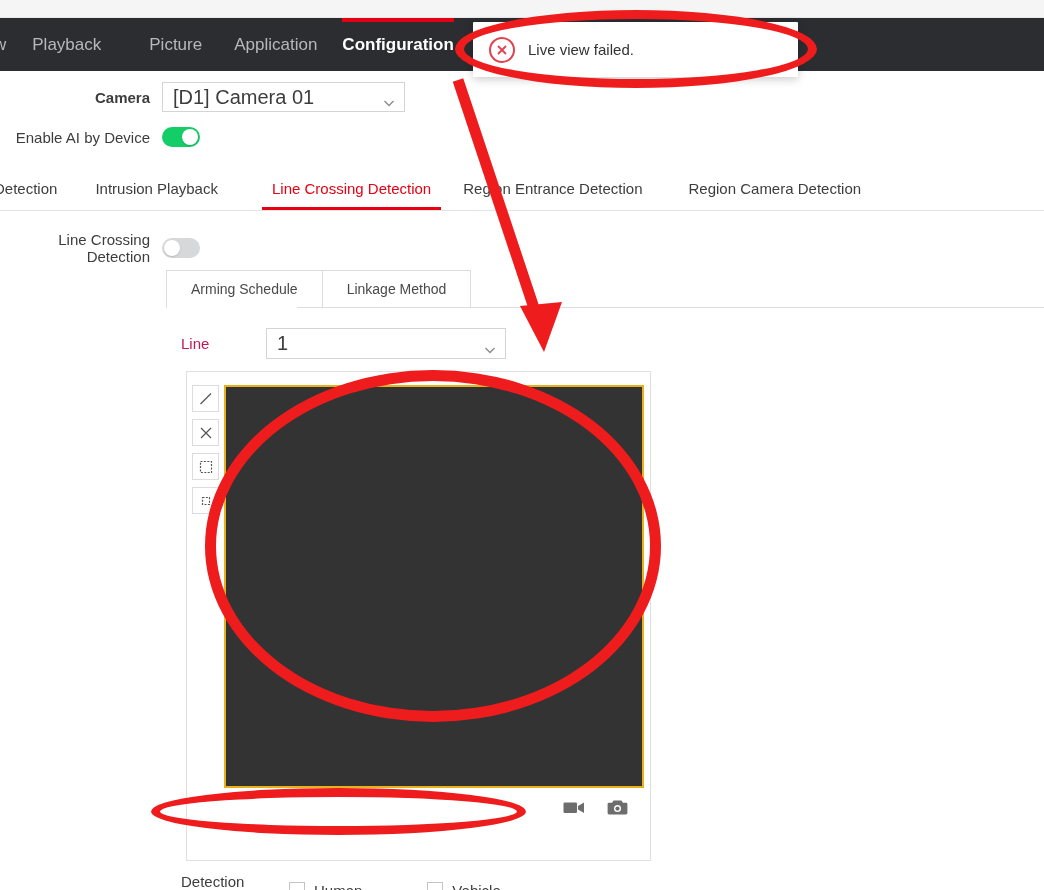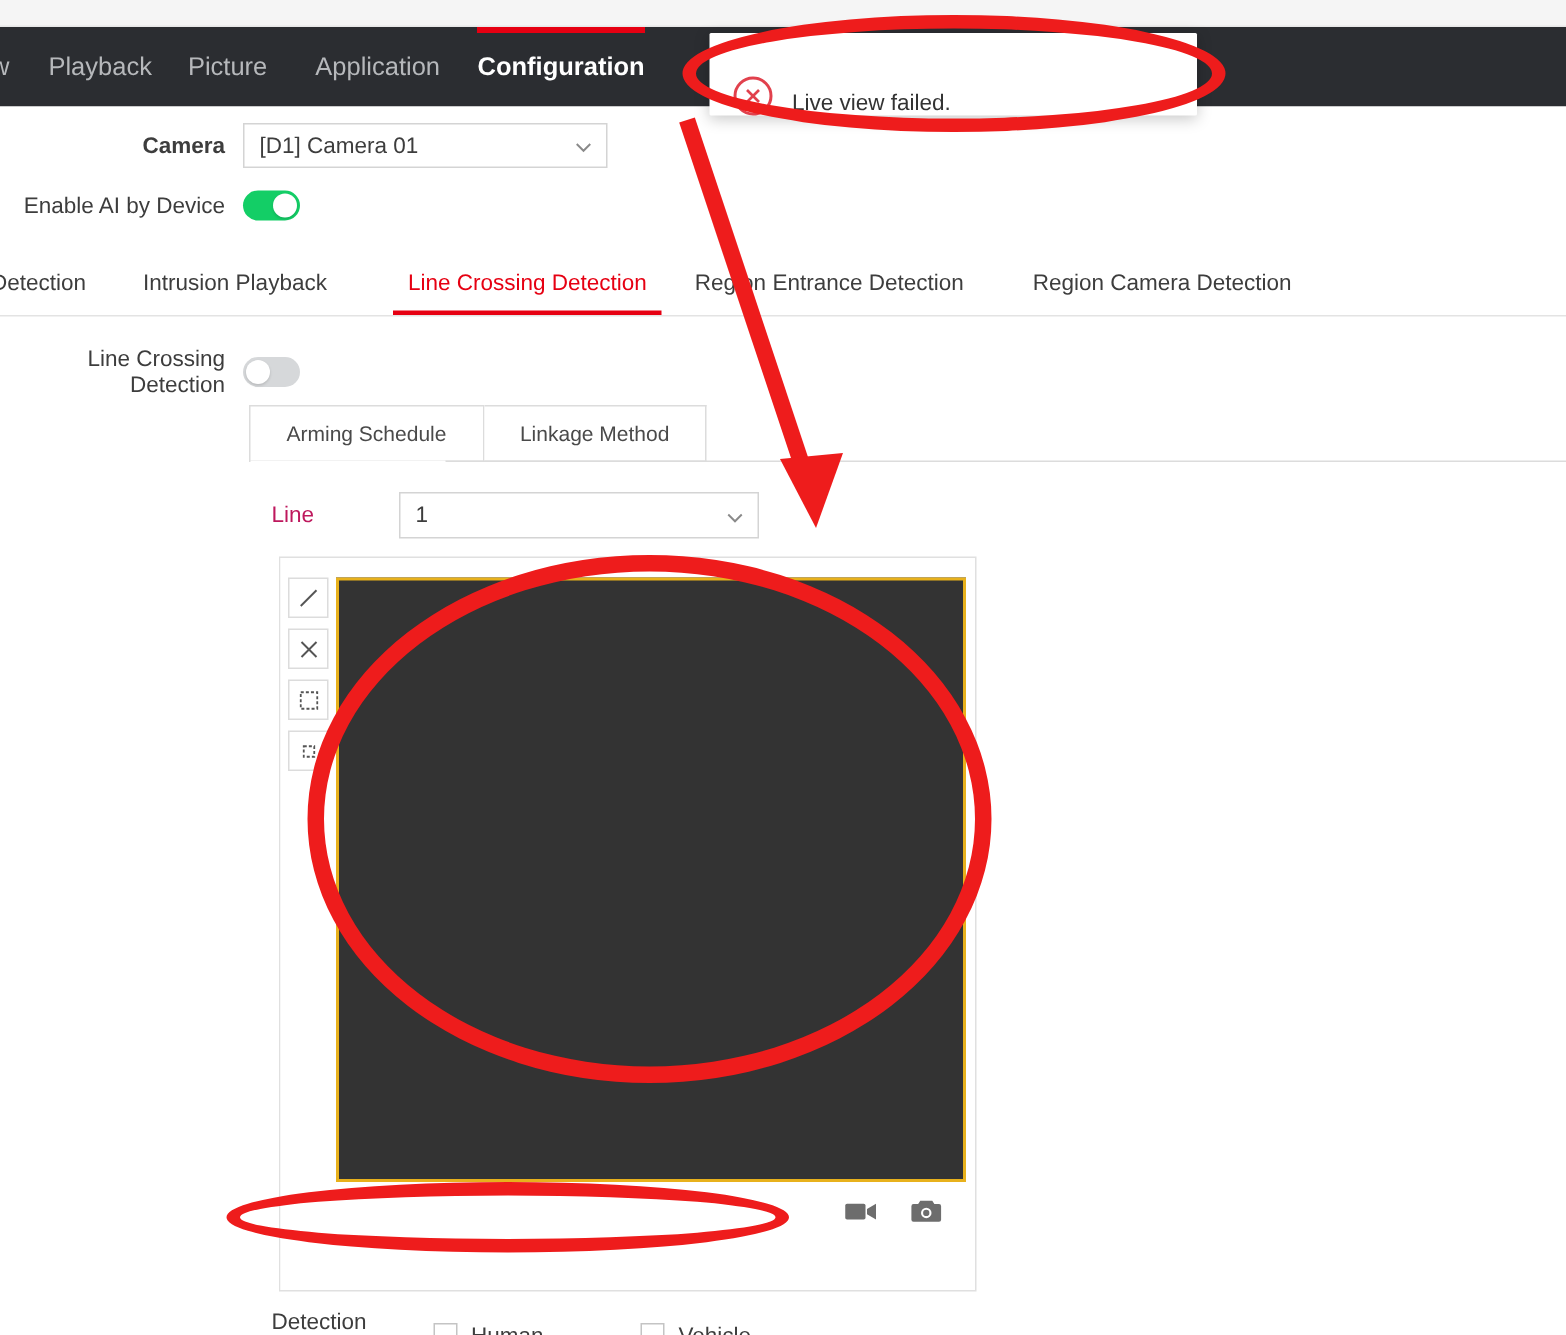--- a/index.html
+++ b/index.html
@@ -39,21 +39,21 @@
     content: ""; position: absolute; left: 0; right: 0; top: 0; height: 4px;
     background: #e60012;
   }
 
   
   .toast {
     position: absolute; left: 473px; top: 22px;
     width: 325px; height: 55px;
     background: #ffffff;
     box-shadow: 0 2px 10px rgba(0,0,0,0.22);
-    display: flex; align-items: flex-end;
+    display: flex; align-items: center;
     padding-left: 16px;
     z-index: 40;
     border-radius: 1px;
   }
   .toast-icon {
     width: 26px; height: 26px; border-radius: 50%;
     border: 2px solid #e1414d;
     display: flex; align-items: center; justify-content: center;
     flex: 0 0 auto;
   }
@@ -66,21 +66,21 @@
   .row-camera {
     position: absolute; left: 0; top: 11px; width: 100%;
     display: flex; align-items: center;
   }
   .lbl-camera { width: 150px; text-align: right; font-size: 15px; color: #3d3d3d; font-weight: bold; }
   .select-box {
     position: relative;
     height: 30px; border: 1px solid #d4d4d4; background: #fff;
     display: flex; align-items: center;
     padding: 0 28px 0 10px;
-    font-size: 15px; color: #3d3d3d;
+    font-size: 20px; color: #3d3d3d;
     cursor: pointer;
   }
   .select-box .chev {
     position: absolute; right: 9px; top: 50%; transform: translateY(-50%);
     width: 12px; height: 12px;
   }
   #camera-select { margin-left: 12px; width: 243px; }
 
   .row-ai {
     position: absolute; left: 0; top: 56px; width: 100%;
@@ -226,21 +226,21 @@
 
   <div class="top-strip"></div>
 
   <div class="navbar">
     <div class="nav-item partial" style="margin-left:-6px;">
       <span>w</span>
     </div>
     <div class="nav-item" style="margin-left:26px;">
       <span>Playback</span>
     </div>
-    <div class="nav-item" style="margin-left:24px;">
+    <div class="nav-item" style="margin-left:48px;">
       <span>Picture</span>
     </div>
     <div class="nav-item" style="margin-left:32px;">
       <span>Application</span>
     </div>
     <div class="nav-item active" style="margin-left:25px;">
       <span>Configuration</span>
     </div>
   </div>
 

